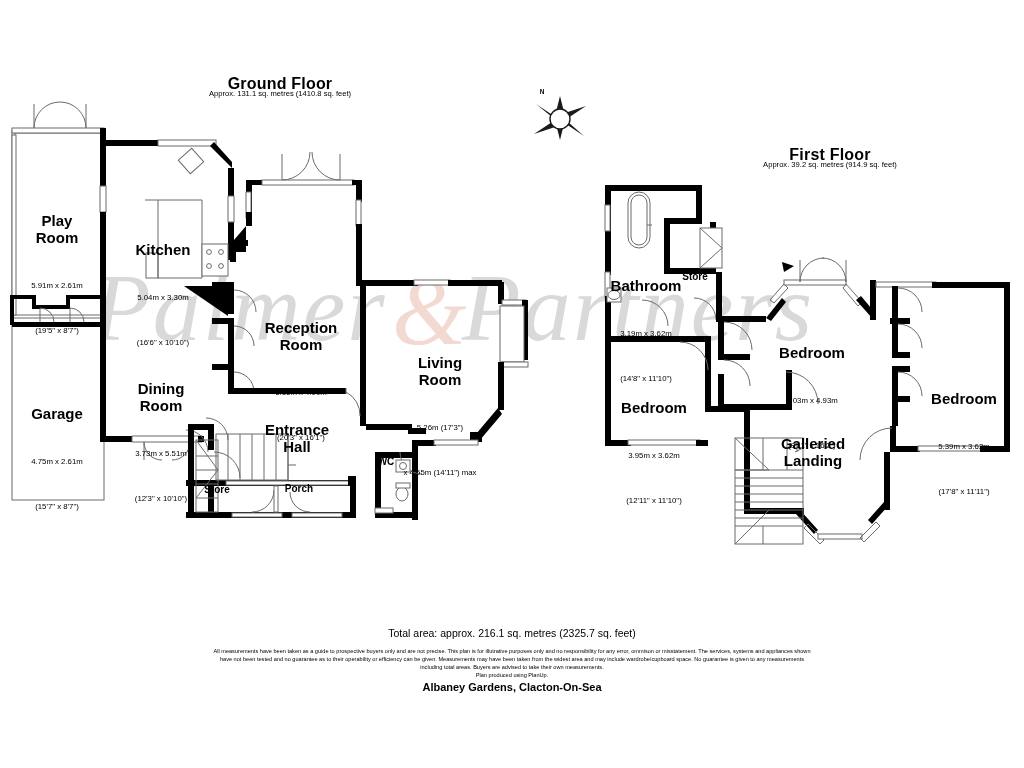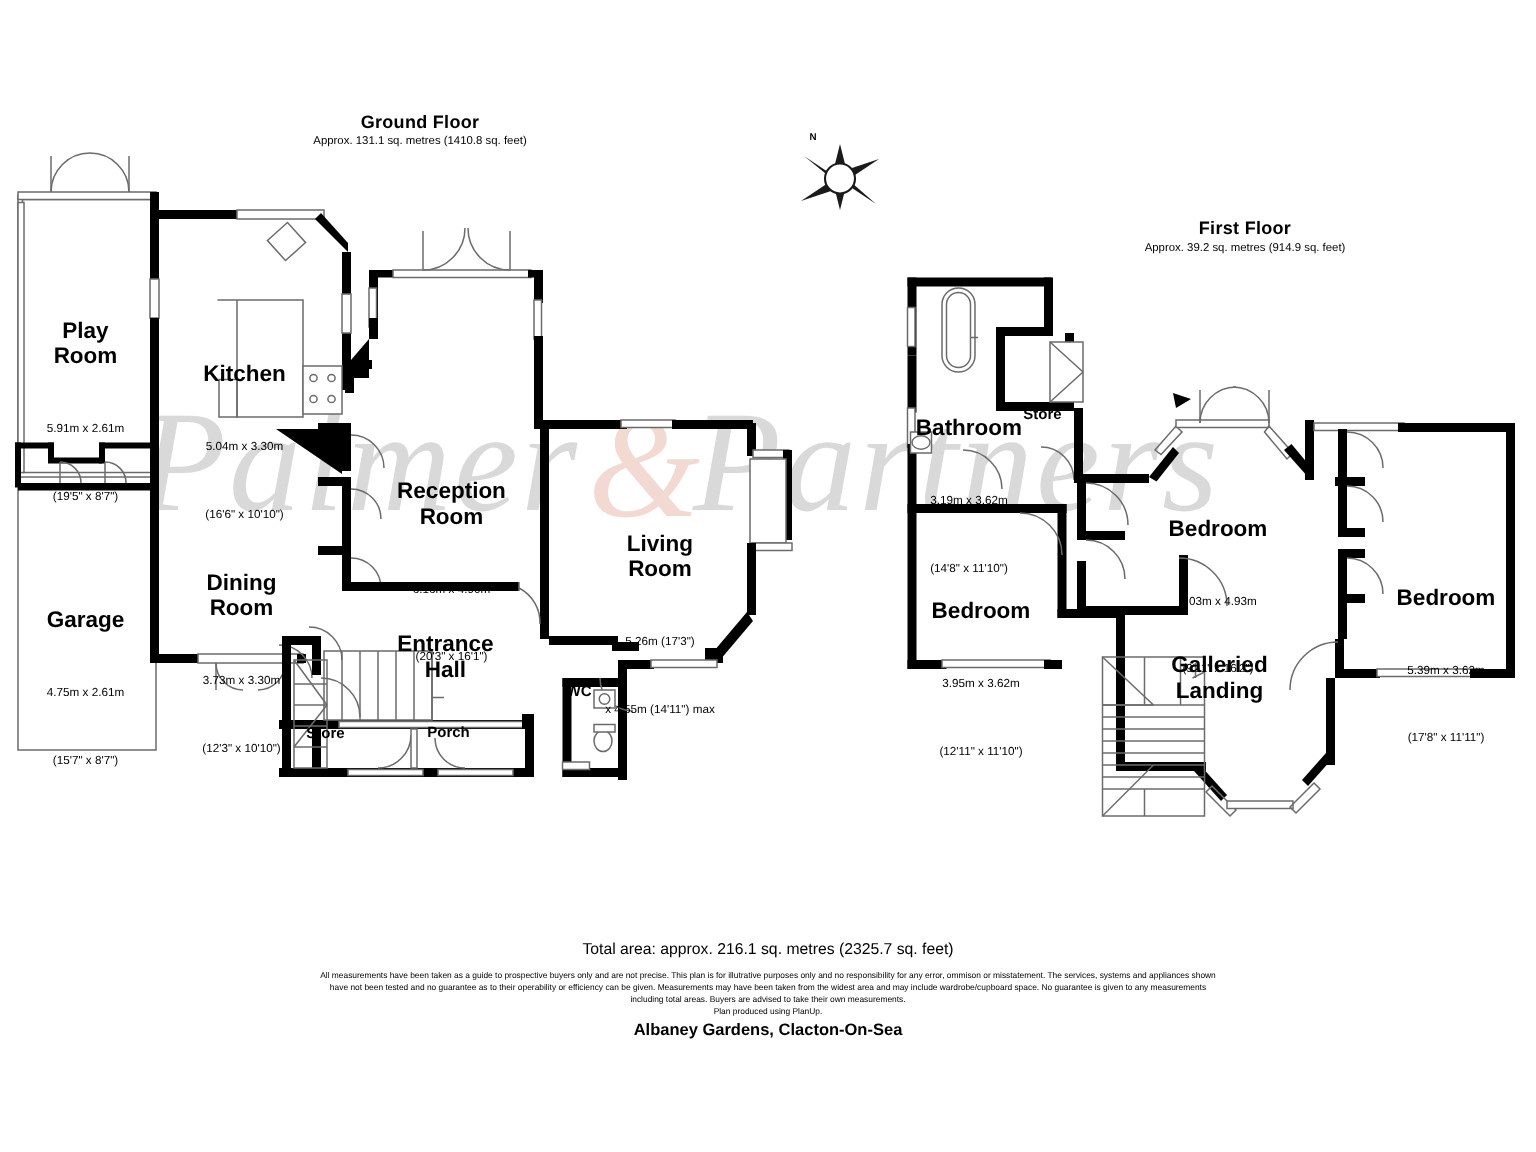--- a/index.html
+++ b/index.html
@@ -28,21 +28,21 @@
     height: 768px;
   }
   
   .txt {
     position: absolute;
     text-align: center;
     line-height: 1.12;
     white-space: pre;
   }
   .floor-title {
-    font-size: 12px;
+    font-size: 16px;
     font-weight: bold;
     letter-spacing: .2px;
   }
   .floor-sub {
     font-size: 7.6px;
     font-weight: normal;
   }
   .room-name {
     font-size: 15px;
     font-weight: bold;
@@ -452,21 +452,21 @@
 
   <div class="txt" style="left:5px;top:370px;width:104px;">
     <div class="room-name">Garage</div>
     <div class="room-dim">4.75m x 2.61m</div>
     <div class="room-dim">(15'7" x 8'7")</div>
   </div>
 
   <div class="txt" style="left:108px;top:345px;width:106px;">
     <div class="room-name">Dining
 Room</div>
-    <div class="room-dim">3.73m x 3.30m</div>
+    <div class="room-dim">3.73m x 5.51m</div>
     <div class="room-dim">(12'3" x 10'10")</div>
   </div>
 
   <div class="txt" style="left:247px;top:284px;width:108px;">
     <div class="room-name">Reception
 Room</div>
     <div class="room-dim">6.16m x 4.90m</div>
     <div class="room-dim">(20'3" x 16'1")</div>
   </div>
 

